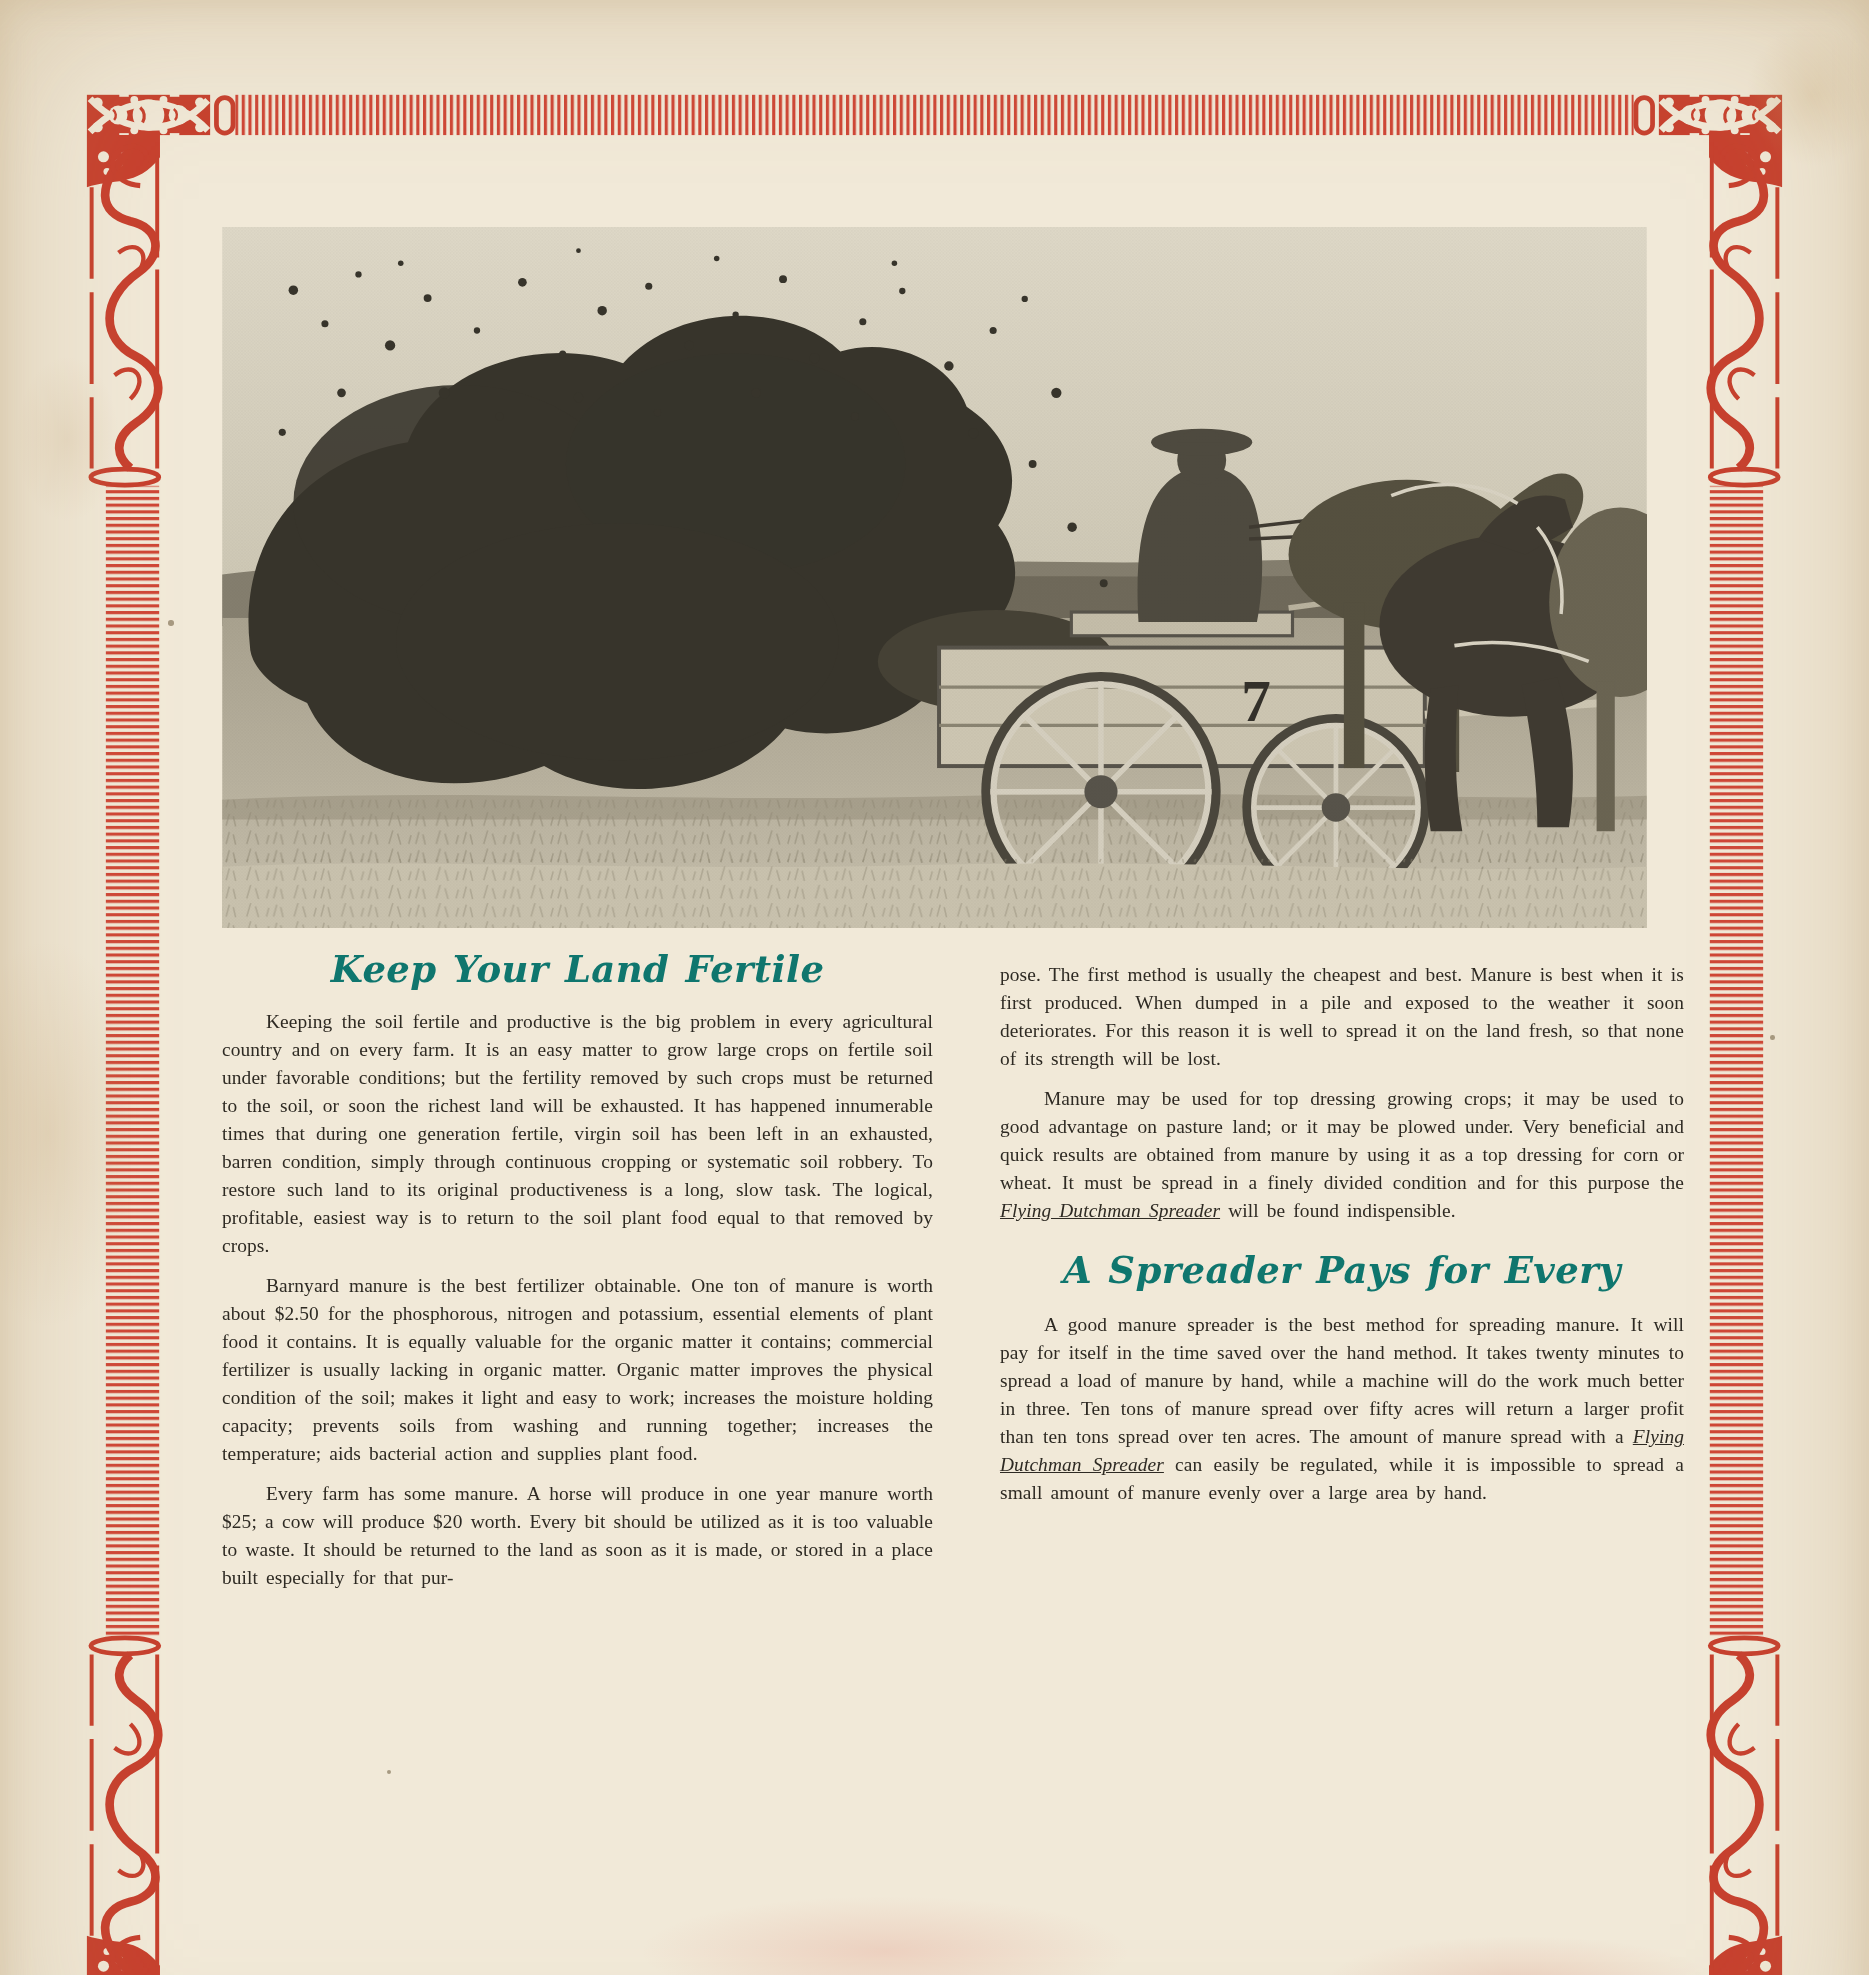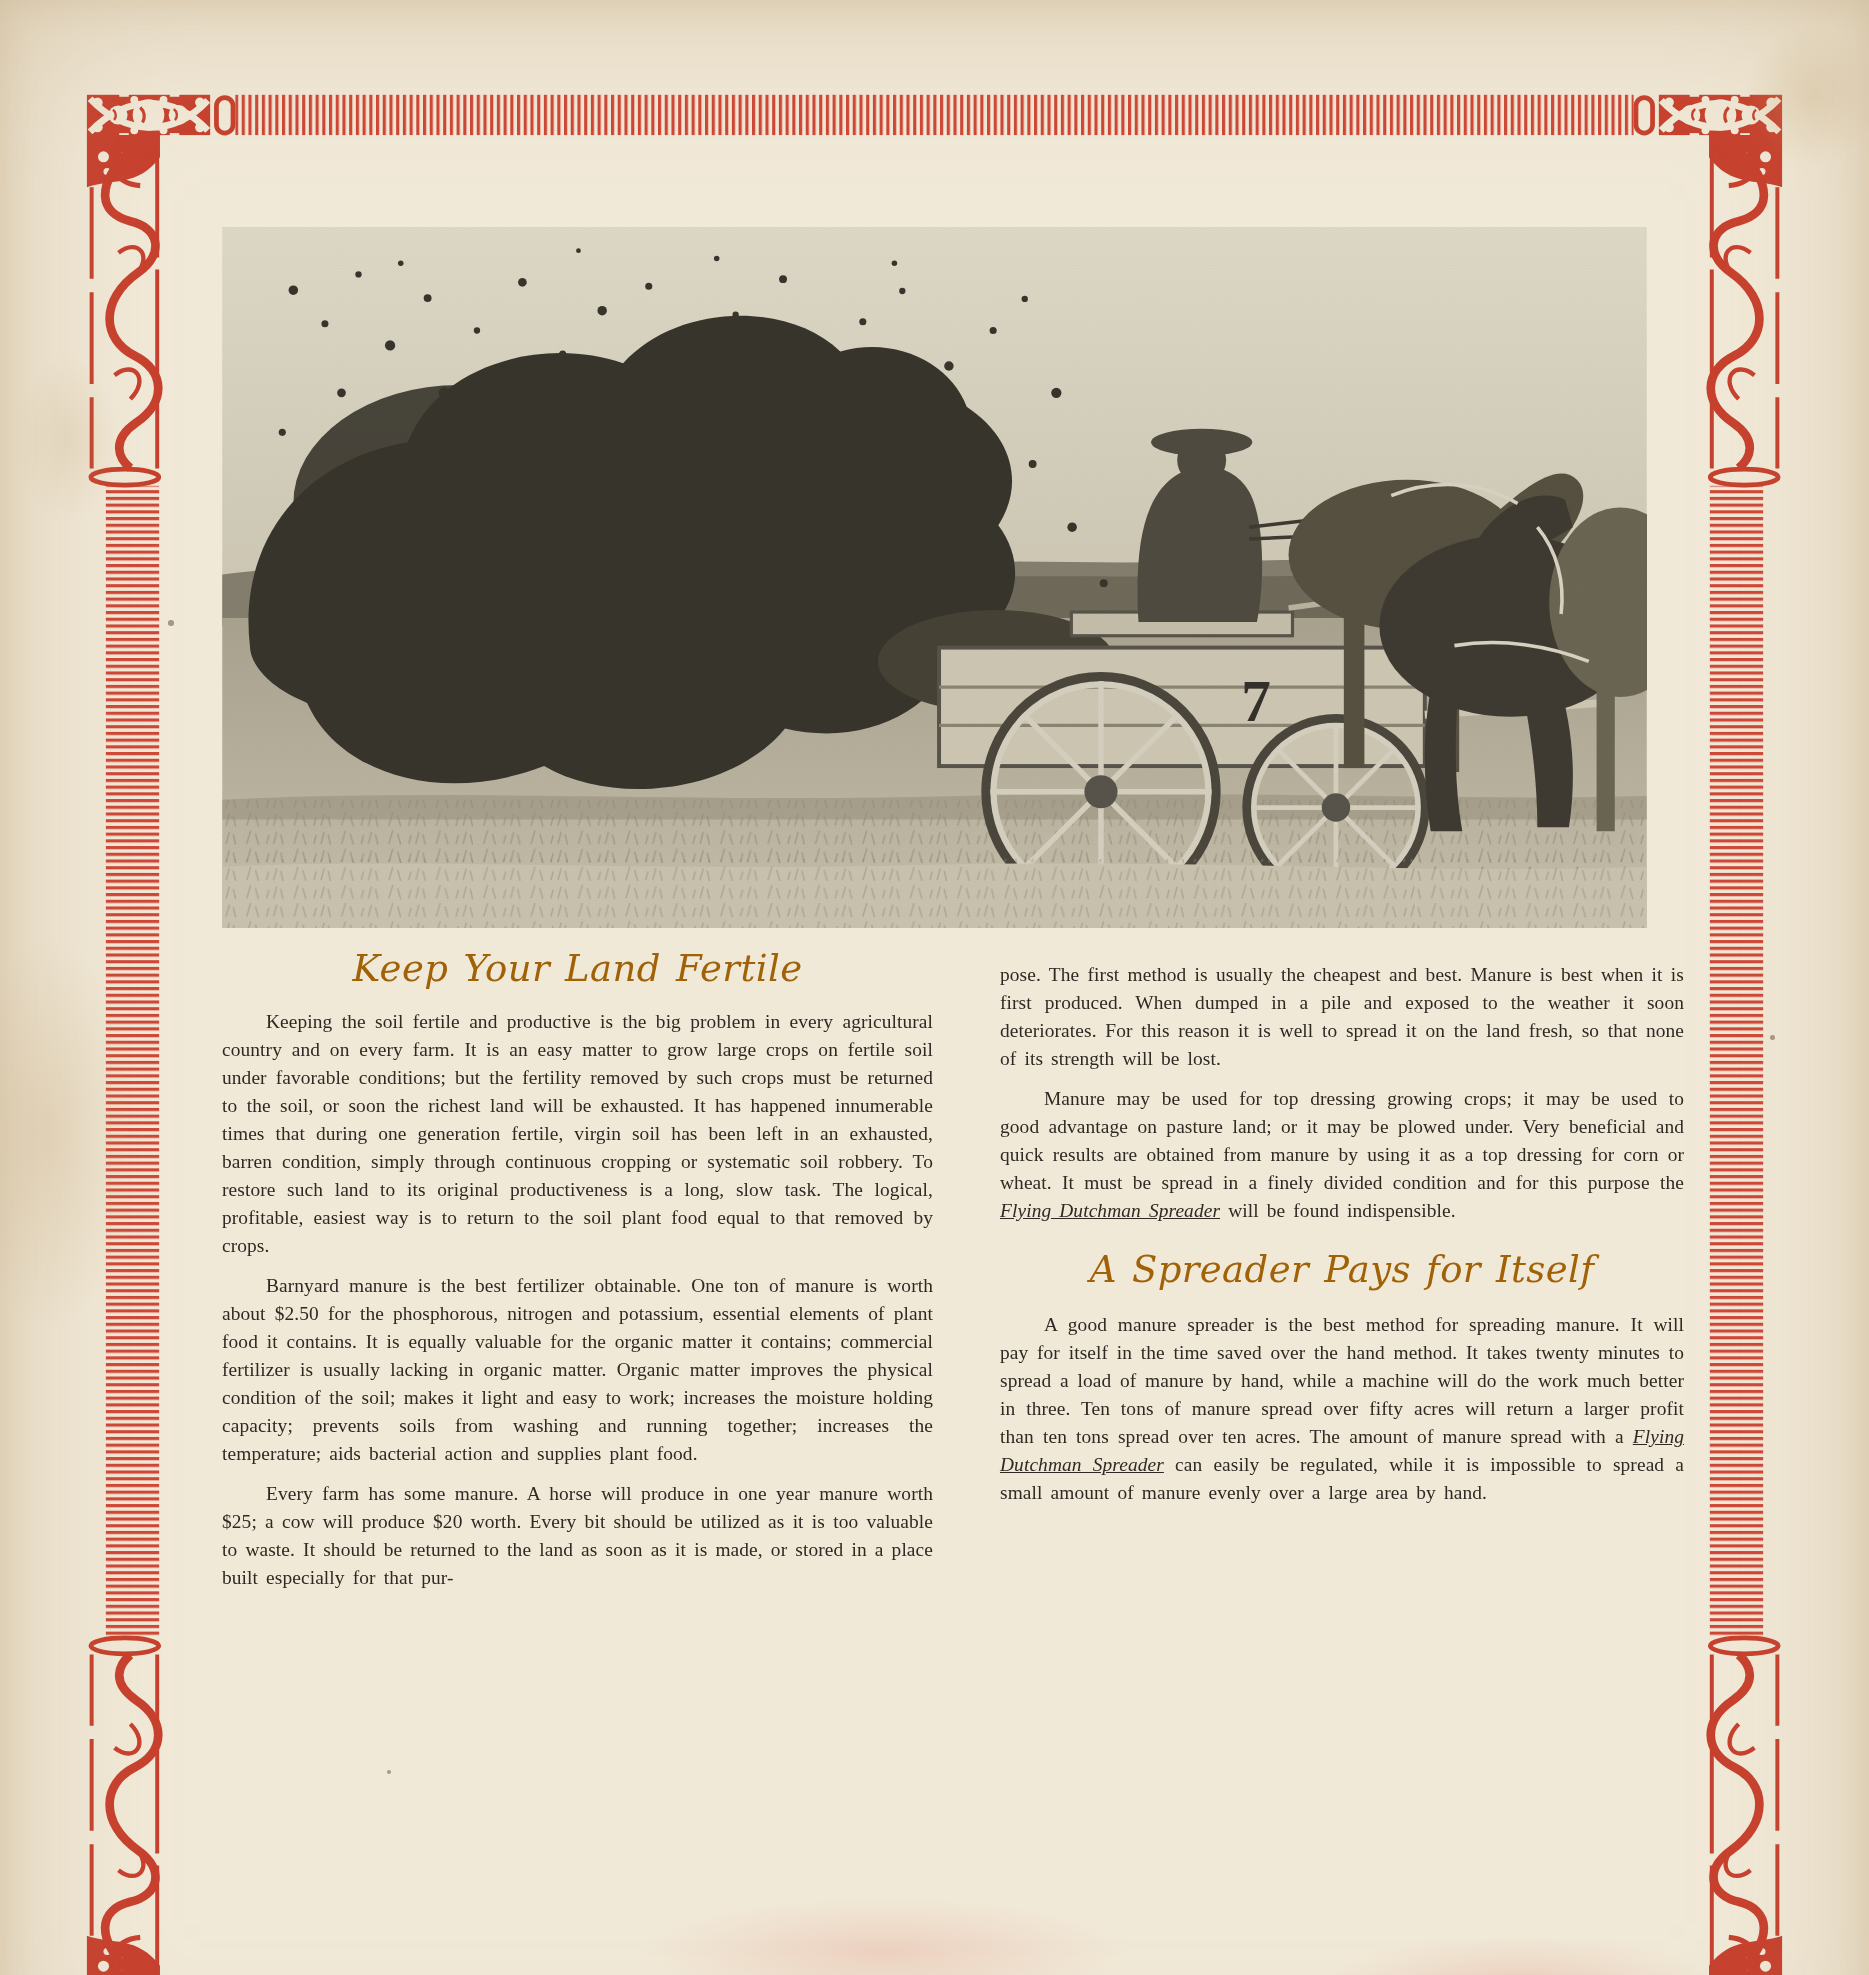--- a/index.html
+++ b/index.html
@@ -23,23 +23,23 @@
   .photo{position:absolute;left:222px;top:227px;width:1425px;height:701px;}
   .photo svg{display:block;}
 
   .column{position:absolute;color:#2e2a23;text-align:justify;
     font-size:19.4px;line-height:28px;word-spacing:.16em;letter-spacing:0.1px;}
   .col-left{left:222px;top:949px;width:711px;}
   .col-right{left:1000px;top:961px;width:684px;}
   .column p{margin:0 0 12px 0;text-indent:44px;}
   .column p.no-indent{text-indent:0;}
   .sect-heading{
-    font-family:"DejaVu Serif", serif;font-style:italic;font-weight:400;
+    font-family:"DejaVu Serif", serif;font-style:italic;font-weight:700;
     font-size:37px;line-height:1.1;text-align:center;text-indent:0;
-    color:#a16207;letter-spacing:0.4px;word-spacing:.08em;
+    color:#0f766e;letter-spacing:0.4px;word-spacing:.08em;
     margin:0 0 18px 0;
   }
   .col-right .sect-heading{margin:25px 0 20.5px 0;}
   .it{font-style:italic;text-decoration:underline;}
 </style>
 </head>
 <body>
 
 <svg class="border-frame" width="1869" height="2123" viewBox="0 0 4732 5375" aria-hidden="true">
   <defs>
@@ -276,21 +276,21 @@
 <div class="column col-left">
   <h2 class="sect-heading">Keep Your Land Fertile</h2>
   <p><span>Keeping the soil fertile and productive is the big problem in every agricultural country and on every farm.  It is an easy matter to grow large crops on fertile soil under favorable conditions; but the fertility removed by such crops must be returned to the soil, or soon the richest land will be exhausted.  It has happened innumerable times that during one generation fertile, virgin soil has been left in an exhausted, barren condition, simply through continuous cropping or systematic soil robbery.  To restore such land to its original productiveness is a long, slow task.  The logical, profitable, easiest way is to return to the soil plant food equal to that removed by crops.</span></p>
   <p><span>Barnyard manure is the best fertilizer obtainable.  One ton of manure is worth about $2.50 for the phosphorous, nitrogen and potassium, essential elements of plant food it contains.  It is equally valuable for the organic matter it contains; commercial fertilizer is usually lacking in organic matter.  Organic matter improves the physical condition of the soil; makes it light and easy to work; increases the moisture holding capacity; prevents soils from washing and running together; increases the temperature; aids bacterial action and supplies plant food.</span></p>
   <p><span>Every farm has some manure.  A horse will produce in one year manure worth $25; a cow will produce $20 worth.  Every bit should be utilized as it is too valuable to waste.  It should be returned to the land as soon as it is made, or stored in a place built especially for that pur-</span></p>
 </div>
 
 <div class="column col-right">
   <p class="no-indent"><span>pose.  The first method is usually the cheapest and best.  Manure is best when it is first produced.  When dumped in a pile and exposed to the weather it soon deteriorates.  For this reason it is well to spread it on the land fresh, so that none of its strength will be lost.</span></p>
   <p><span>Manure may be used for top dressing growing crops; it may be used to good advantage on pasture land; or it may be plowed under.  Very beneficial and quick results are obtained from manure by using it as a top dressing for corn or wheat.  It must be spread in a finely divided condition and for this purpose the </span><span class="it">Flying Dutchman Spreader</span><span> will be found indispensible.</span></p>
-  <h2 class="sect-heading">A Spreader Pays for Itself</h2>
+  <h2 class="sect-heading">A Spreader Pays for Every</h2>
   <p><span>A good manure spreader is the best method for spreading manure.  It will pay for itself in the time saved over the hand method.  It takes twenty minutes to spread a load of manure by hand, while a machine will do the work much better in three.  Ten tons of manure spread over fifty acres will return a larger profit than ten tons spread over ten acres.  The amount of manure spread with a </span><span class="it">Flying Dutchman Spreader</span><span> can easily be regulated, while it is impossible to spread a small amount of manure evenly over a large area by hand.</span></p>
 </div>
 
 <div class="stain s1"></div>
 <div class="stain s2"></div>
 <div class="stain s3"></div>
 <div class="stain s4"></div>
 <div class="stain s5"></div>
 <div class="speck" style="left:168px;top:620px;width:5.5px;height:5.5px;"></div>
 <div class="speck" style="left:387px;top:1770px;width:4px;height:4px;"></div>

